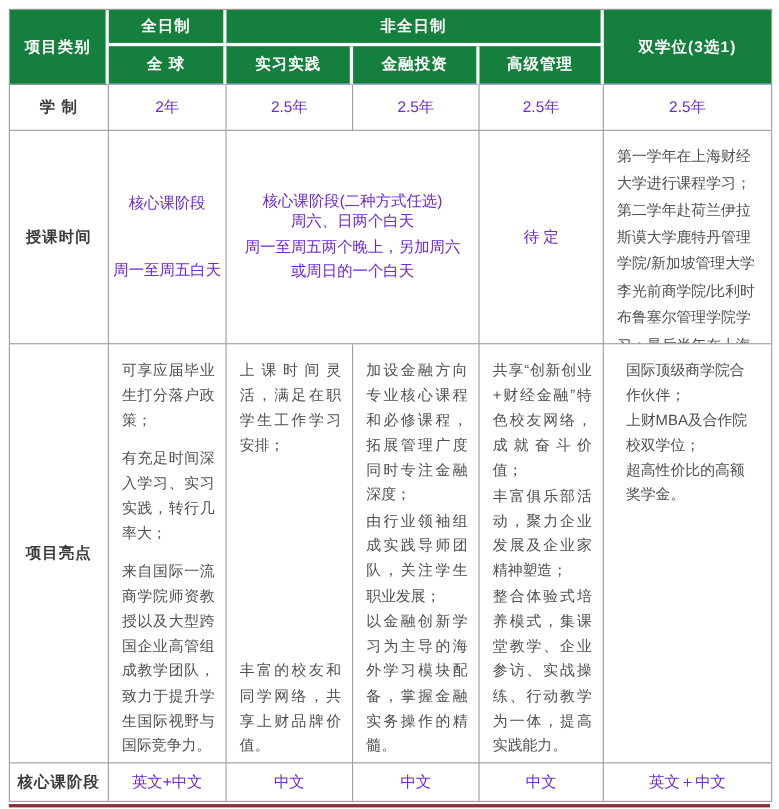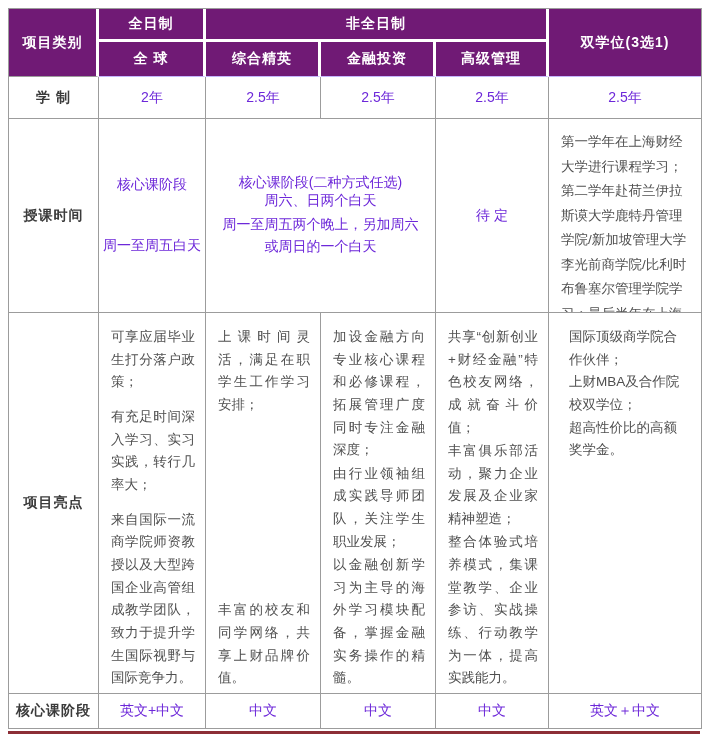--- a/index.html
+++ b/index.html
@@ -24,21 +24,21 @@
     border-bottom:1px solid #9c9c9c;
     display:flex;flex-direction:column;
     align-items:center;justify-content:center;
     font-size:14px;color:#6d28d9;
     overflow:hidden;
   }
   .c.lastcol{border-right:none;}
   .c.lastrow{border-bottom:none;}
   
   .h{
-    background:#701a75;color:#ffffff;font-weight:bold;
+    background:#15803d;color:#ffffff;font-weight:bold;
     border-right:3px solid #ffffff;
     letter-spacing:1px;
   }
   .h.gapbelow{border-bottom:3px solid #ffffff;}
   .h.graybelow{border-bottom:1px solid #c4b5fd;}
   .h.lastcol{border-right:none;}
   
   .lab{font-weight:bold;color:#3b3b3b;letter-spacing:1px;}
   
   .sched-global{gap:43px;}
@@ -64,21 +64,21 @@
 <body>
 
 <div class="tbl">
 
   <div class="c h" style="grid-area:1/1/3/2">项目类别</div>
   <div class="c h gapbelow" style="grid-area:1/2/2/3">全日制</div>
   <div class="c h gapbelow" style="grid-area:1/3/2/6">非全日制</div>
   <div class="c h lastcol graybelow" style="grid-area:1/6/3/7">双学位(3选1)</div>
 
   <div class="c h graybelow" style="grid-area:2/2/3/3">全 球</div>
-  <div class="c h graybelow" style="grid-area:2/3/3/4">综合精英</div>
+  <div class="c h graybelow" style="grid-area:2/3/3/4">实习实践</div>
   <div class="c h graybelow" style="grid-area:2/4/3/5">金融投资</div>
   <div class="c h graybelow" style="grid-area:2/5/3/6">高级管理</div>
 
   <div class="c lab" style="grid-area:3/1/4/2">学 制</div>
   <div class="c" style="grid-area:3/2/4/3">2年</div>
   <div class="c" style="grid-area:3/3/4/4">2.5年</div>
   <div class="c" style="grid-area:3/4/4/5">2.5年</div>
   <div class="c" style="grid-area:3/5/4/6">2.5年</div>
   <div class="c lastcol" style="grid-area:3/6/4/7">2.5年</div>
 

